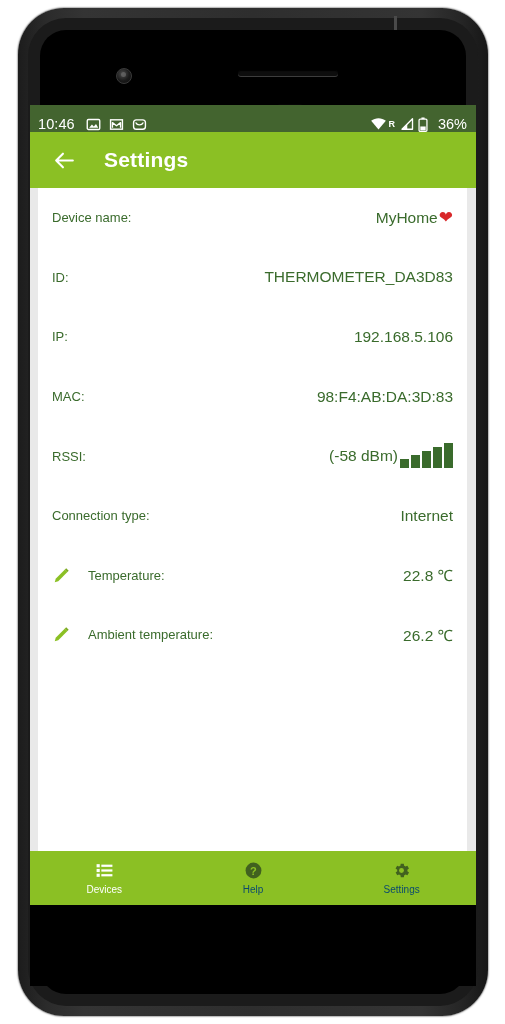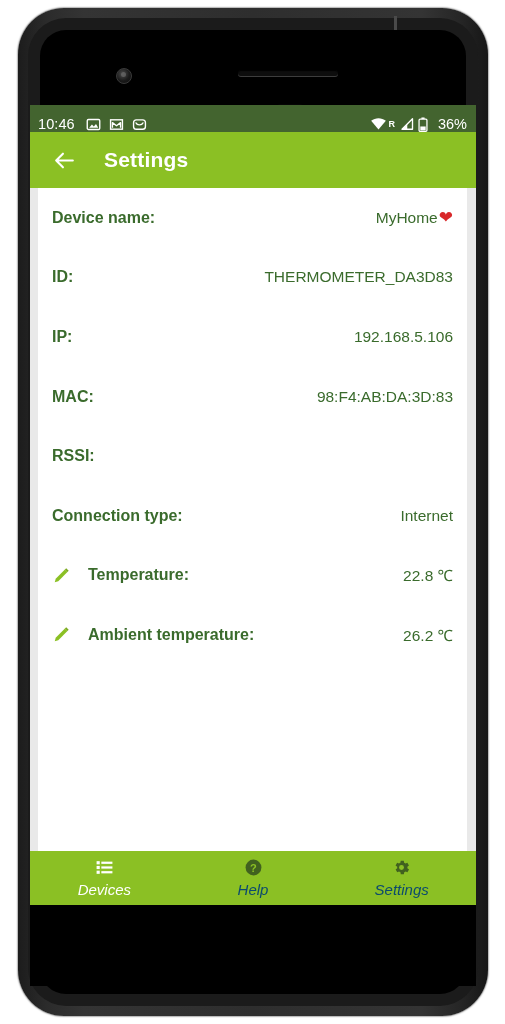--- a/index.html
+++ b/index.html
@@ -164,22 +164,22 @@
     padding: 0 14px;
   }
 
   .row {
     height: 59.6px;
     display: flex;
     align-items: center;
   }
   .row-label {
     color: #3a6b2c;
-    font-size: 16px;
-    font-weight: bold;
+    font-size: 13px;
+    font-weight: normal;
     white-space: nowrap;
   }
   .row-value {
     margin-left: auto;
     color: #3a6b2c;
     font-size: 15.5px;
     font-weight: normal;
     white-space: nowrap;
     display: flex;
     align-items: center;
@@ -203,21 +203,21 @@
   }
   .tab {
     flex: 1;
     display: flex;
     flex-direction: column;
     align-items: center;
     justify-content: center;
     gap: 4px;
     cursor: pointer;
   }
-  .tab-label { font-size: 15px; font-style: italic; }
+  .tab-label { font-size: 10px; }
   .tab.active .tab-label { color: #ffffff; }
   .tab .tab-label { color: #0c4a6e; }
 
   
   .below-screen {
     position:absolute;
     left:30px; top:905px;
     width:446px; height:81px;
     background:#000;
   }
@@ -322,20 +322,30 @@
         <span class="row-value">192.168.5.106</span>
       </div>
 
       <div class="row">
         <span class="row-label">MAC:</span>
         <span class="row-value">98:F4:AB:DA:3D:83</span>
       </div>
 
       <div class="row">
         <span class="row-label">RSSI:</span>
+        <span class="row-value">
+          <span>(-58 dBm)</span>
+          <span class="rssi-bars">
+            <i class="rb1"></i>
+              <i class="rb2"></i>
+              <i class="rb3"></i>
+              <i class="rb4"></i>
+              <i class="rb5"></i>
+          </span>
+        </span>
       </div>
 
 
 
       <div class="row">
         <span class="row-label">Connection type:</span>
         <span class="row-value">Internet</span>
       </div>
 
       <div class="row">

